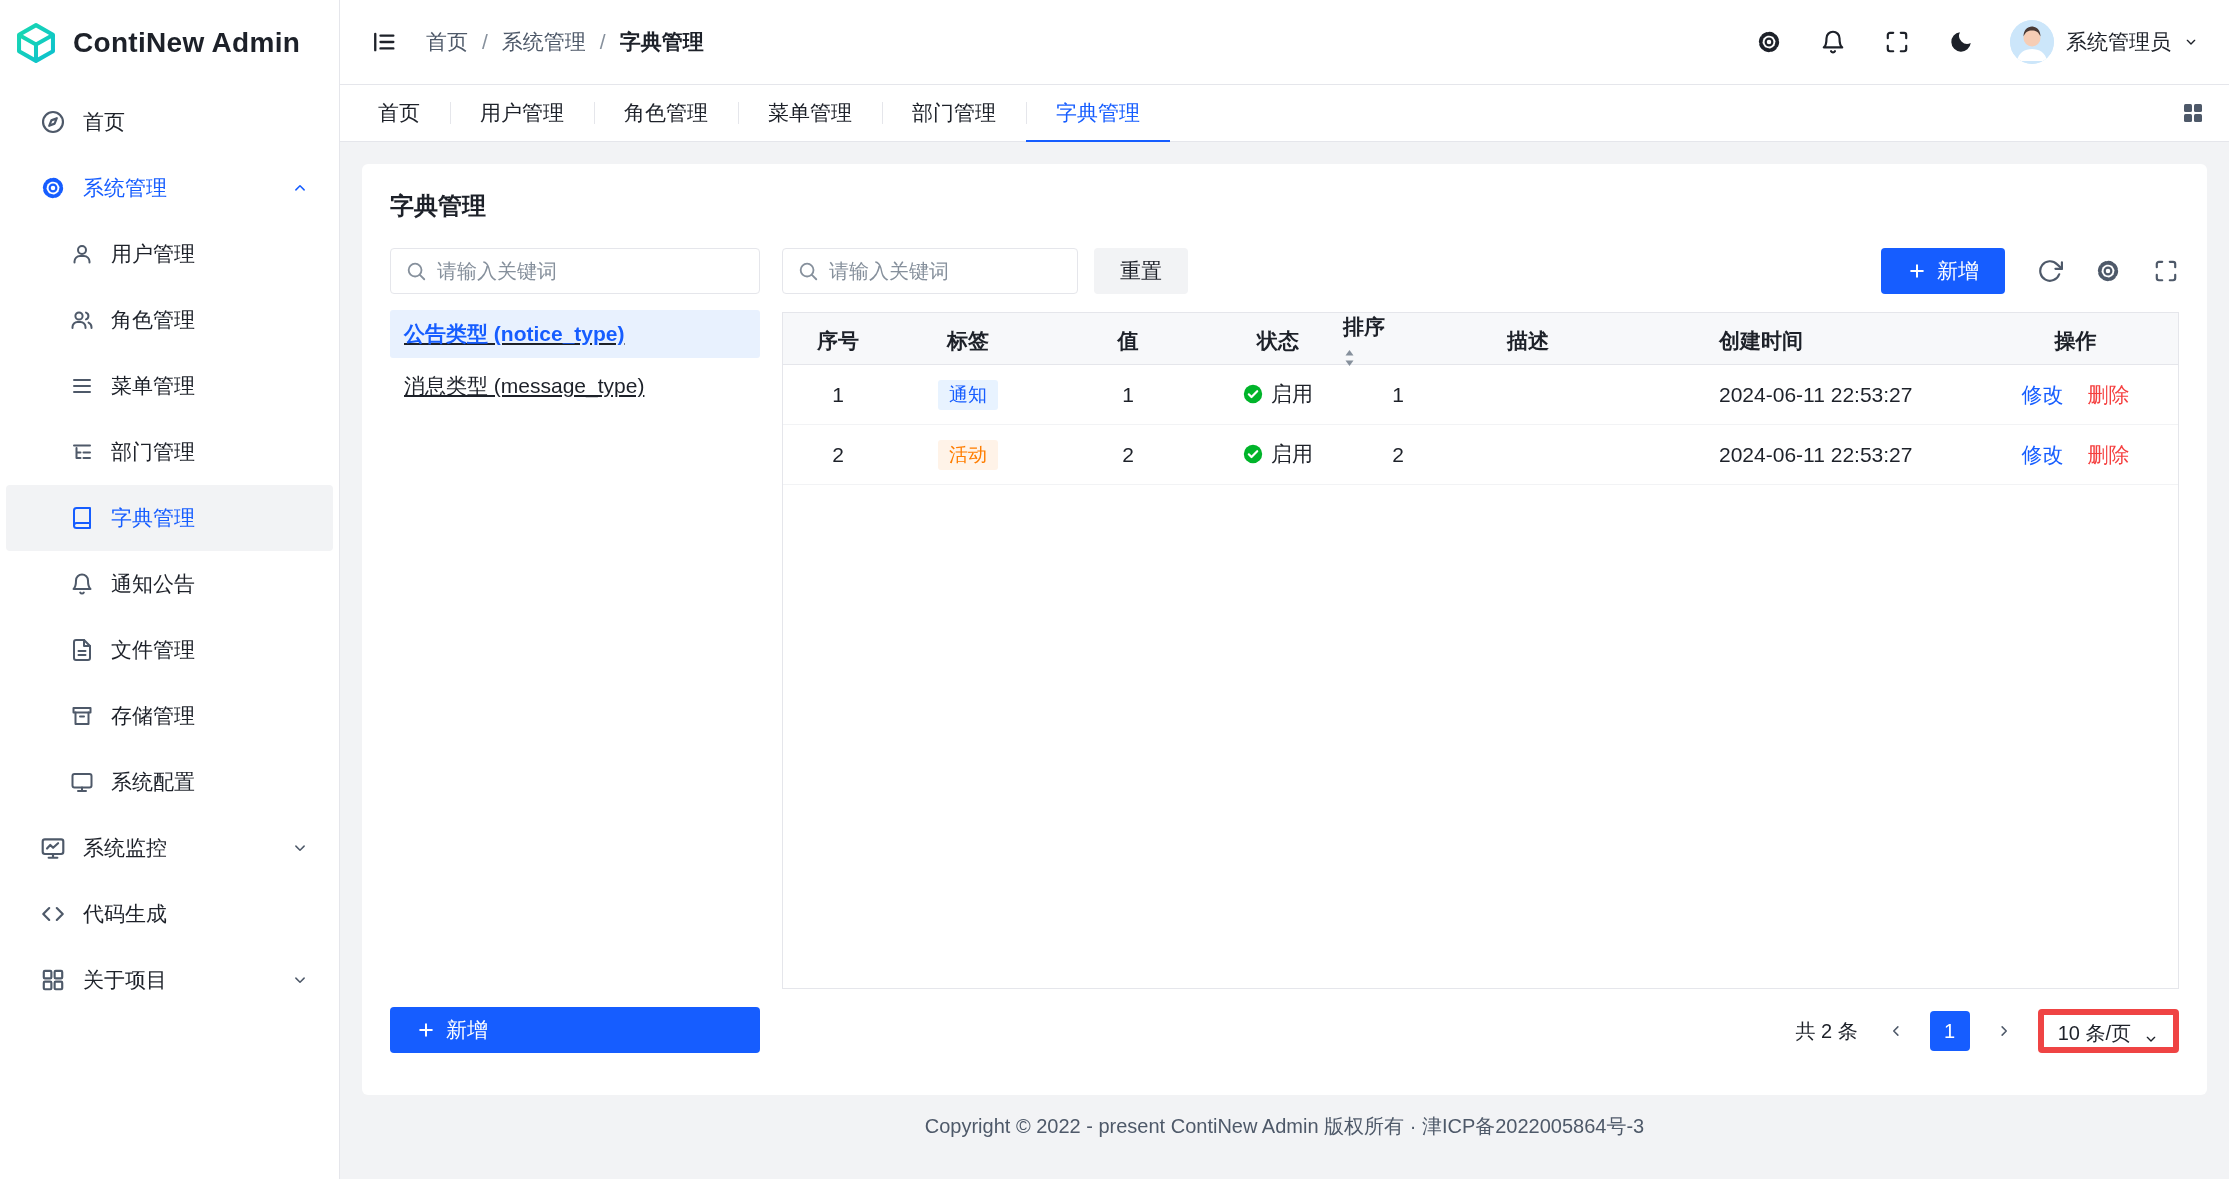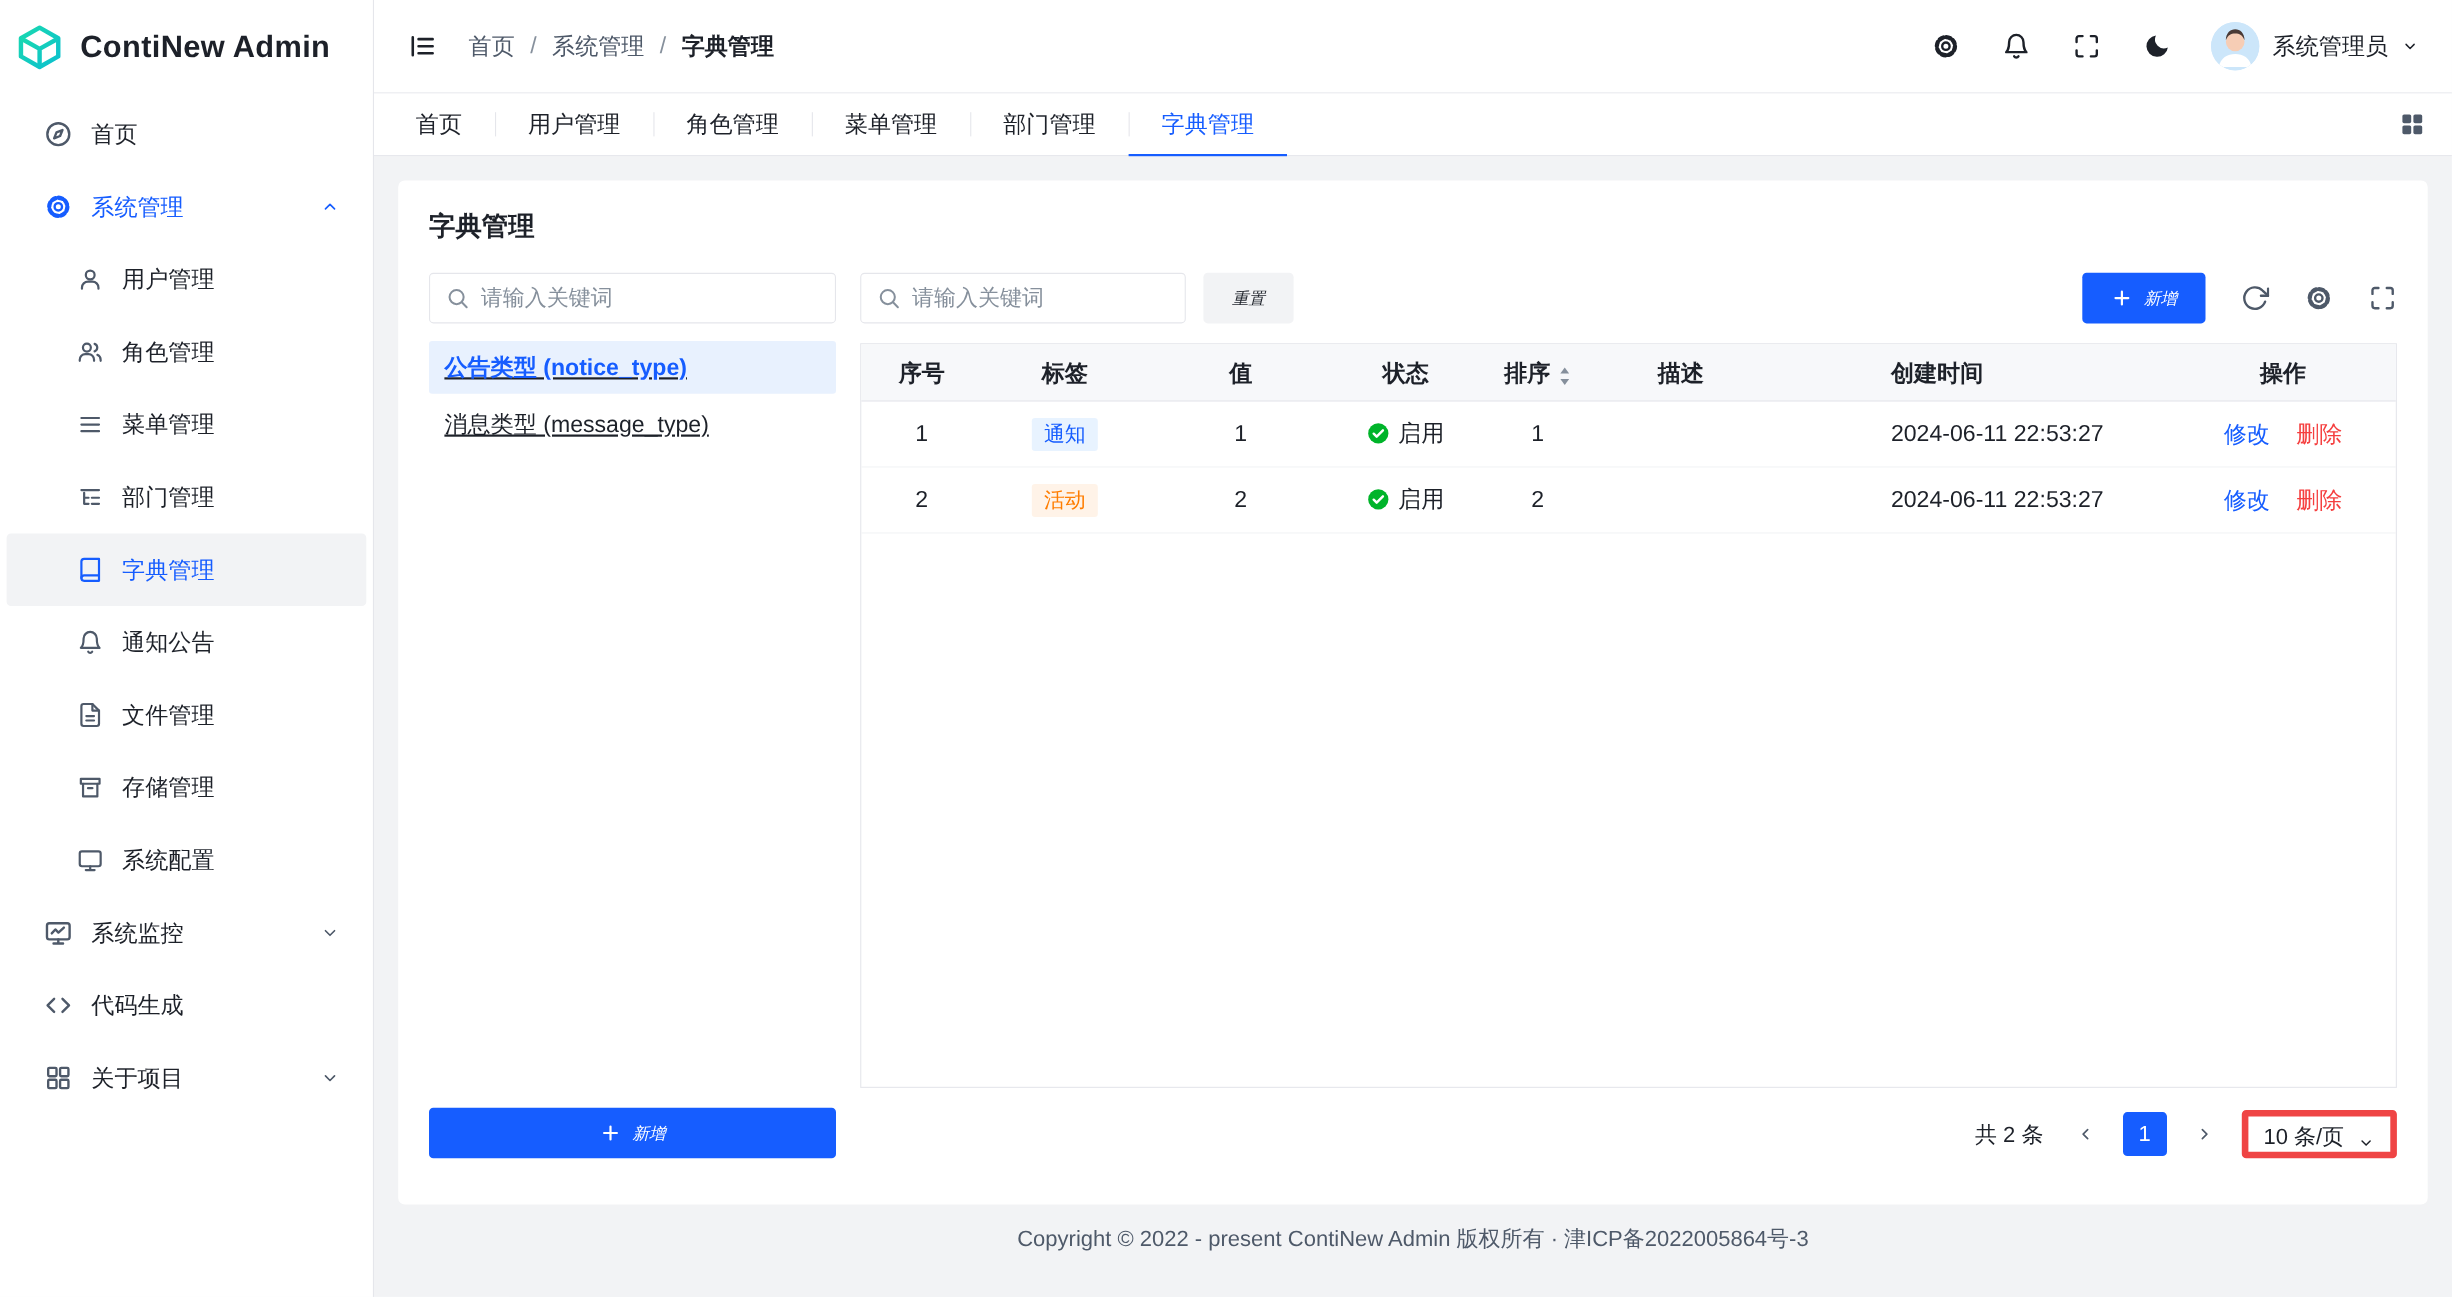--- a/index.html
+++ b/index.html
@@ -52,39 +52,39 @@
   .split { flex:1; display:flex; gap:22px; min-height:0; }
 
   
   .left-pane { width:370px; min-width:370px; display:flex; flex-direction:column; }
   .input { height:46px; border:1px solid #e5e6eb; border-radius:4px; background:#fff; display:flex; align-items:center; gap:10px; padding:12px 14px; color:#86909c; }
   .input input { flex:1; border:none; outline:none; background:transparent; font-family:inherit; font-size:20px; color:#1d2129; min-width:0; }
   .input input::placeholder { color:#86909c; }
   .tree { margin-top:16px; display:flex; flex-direction:column; gap:4px;text-decoration:underline; }
   .tree-item { height:48px; display:flex; align-items:center; padding:0 14px; border-radius:3px; font-size:21px; color:#1d2129; cursor:pointer; }
   .tree-item.active { background:#e8f1fe; color:#165dff; font-weight:700; }
-  .btn { height:46px; border:none; border-radius:4px; font-family:inherit; font-size:15px; display:inline-flex; align-items:center; justify-content:center; gap:10px; cursor:pointer;font-style:italic; }
+  .btn { height:46px; border:none; border-radius:4px; font-family:inherit; font-size:21px; display:inline-flex; align-items:center; gap:10px; cursor:pointer; }
   .btn-primary { background:#165dff; color:#fff; padding:0 26px; }
   .btn-secondary { background:#f2f3f5; color:#1d2129; padding:0 26px; }
   .left-add { margin-top:auto; width:100%; }
 
   
   .right-pane { flex:1; display:flex; flex-direction:column; min-width:0; }
   .toolbar { display:flex; align-items:center; gap:16px; }
   .toolbar .input { width:296px; }
   .tool-right { margin-left:auto; display:flex; align-items:center; gap:32px; }
   .tool-icon { color:#4e5969; display:flex; cursor:pointer; }
 
   .table-wrap { margin-top:18px; flex:1; min-height:0; border:1px solid #e5e6eb; display:flex; flex-direction:column; background:#fff; }
   .trow { display:grid; grid-template-columns:110px 150px 170px 130px 110px 150px 370px 1fr; align-items:center; }
   .thead { height:52px; background:#f7f8fa; border-bottom:1px solid #e5e6eb; font-weight:700; }
   .tbody-row { height:60px; border-bottom:1px solid #f2f3f5; }
   .tcell { text-align:center; font-size:21px; color:#1d2129; }
   .tcell.lft { text-align:left; padding-left:116px; }
-  .sort-head { display:flex; align-items:flex-end; justify-content:center; gap:6px; cursor:pointer; }
+  .sort-head { display:flex; align-items:flex-start; justify-content:center; gap:6px; cursor:pointer;flex-direction:column; }
   .tag { display:inline-flex; align-items:center; height:30px; padding:0 11px; border-radius:3px; font-size:19px; }
   .tag-blue { background:#e8f3ff; color:#165dff; }
   .tag-orange { background:#fff3e8; color:#ff7d00; }
   .status { display:inline-flex; align-items:center; gap:8px; }
   .ops { display:flex; justify-content:center; gap:24px; font-size:21px; }
   .op-edit { color:#165dff; cursor:pointer; }
   .op-del { color:#f53f3f; cursor:pointer; }
 
   .pagination { margin-top:20px; display:flex; align-items:center; justify-content:flex-end; gap:14px; font-size:20px; }
   .pg-total { color:#1d2129; margin-right:4px; }

